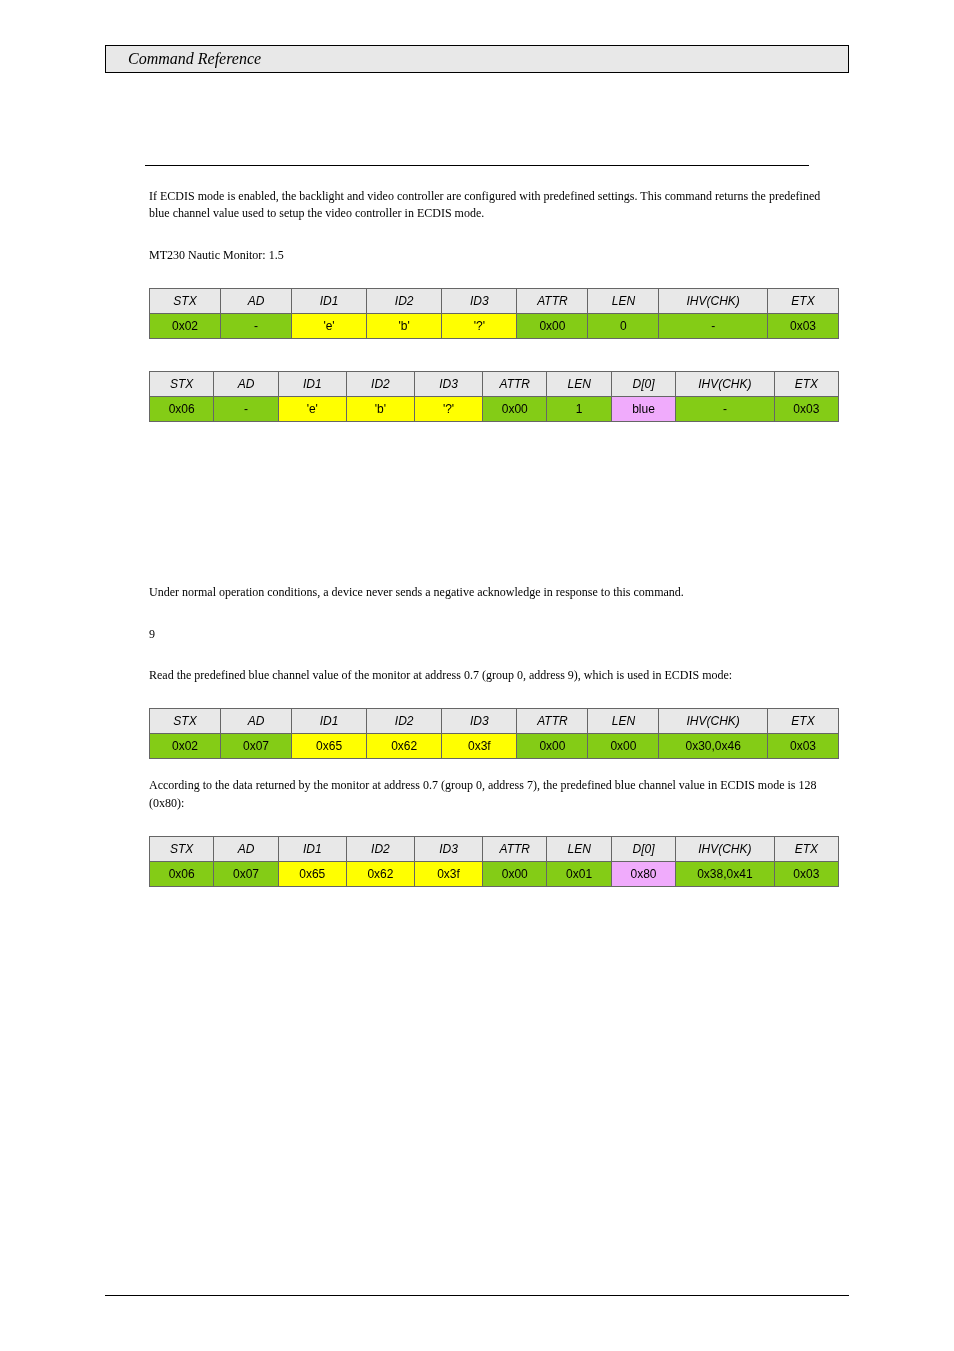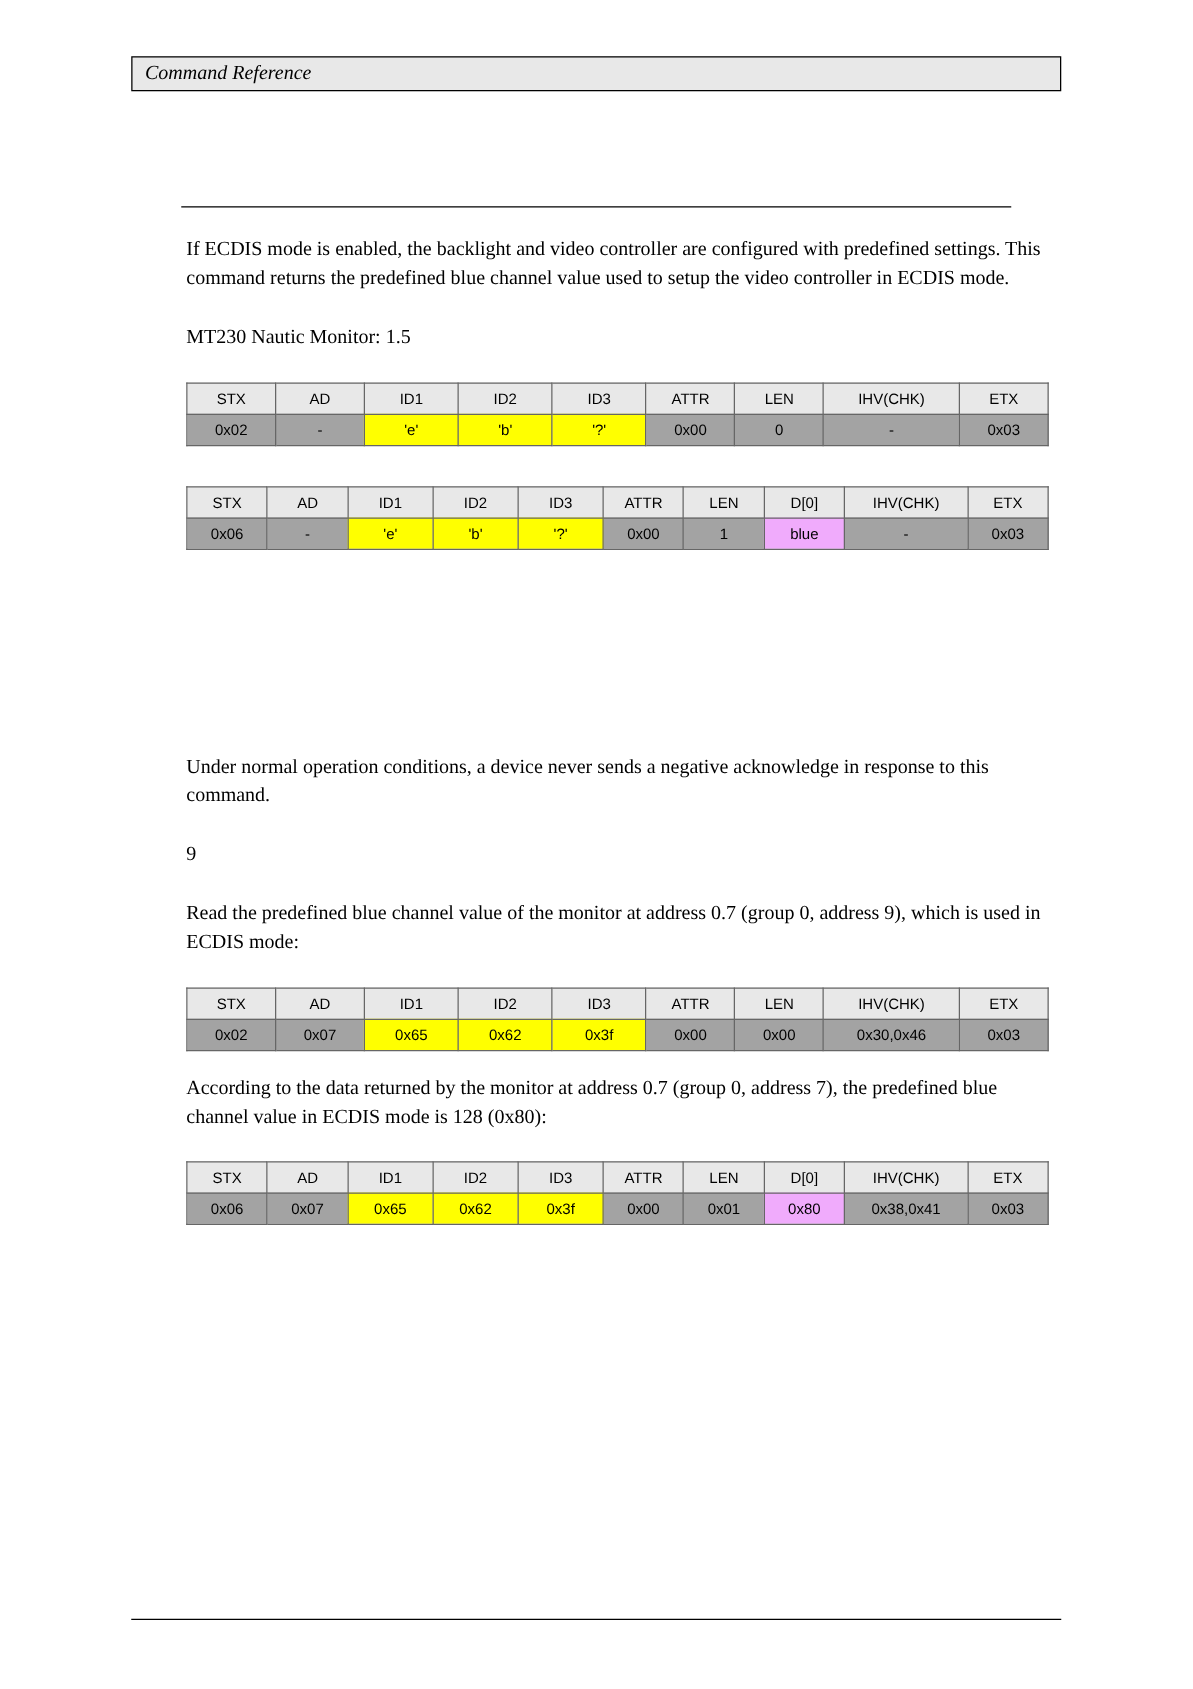--- a/index.html
+++ b/index.html
@@ -1,34 +1,34 @@
 <!DOCTYPE html>
 <html><head>
 <meta charset="utf-8">
 <style>
   * { box-sizing: border-box; margin: 0; padding: 0; }
   body { width: 954px; height: 1351px; background: #fff; font-family: Georgia, 'Times New Roman', serif; color: #000; padding: 45px 105px 50px 105px; position: relative; }
-  .header-bar { border: 1px solid #000; background: #e8e8e8; padding: 4px 10px; font-style: italic; font-size: 16px; margin-bottom: 92px; }
+  .header-bar { border: 1px solid #000; background: #e8e8e8; padding: 4px 22px; font-style: italic; font-size: 16px; margin-bottom: 92px; }
   .hr-separator { border: none; border-top: 1.5px solid #000; margin: 0 40px 22px 40px; }
   .section { margin-left: 44px; margin-right: 10px; margin-bottom: 24px; }
-  .section p { font-size: 16px; line-height: 1.45; }
+  .section p { font-size: 12px; line-height: 1.45; }
   table.proto { border-collapse: collapse; width: 100%; margin-bottom: 8px; font-family: -apple-system, Helvetica, Arial, sans-serif; font-size: 12px; table-layout: fixed; }
   table.proto col.c-stx { width: 8.5%; }
   table.proto col.c-ad  { width: 8.5%; }
   table.proto col.c-id1 { width: 9%; }
   table.proto col.c-id2 { width: 9%; }
   table.proto col.c-id3 { width: 9%; }
   table.proto col.c-att { width: 8.5%; }
   table.proto col.c-len { width: 8.5%; }
   table.proto col.c-d0  { width: 8.5%; }
   table.proto col.c-ihv { width: 13%; }
   table.proto col.c-etx { width: 8.5%; }
   table.proto th, table.proto td { border: 1px solid #666; padding: 4px 3px; text-align: center; height: 25px; }
-  table.proto th { background: #e8e8e8; font-weight: normal; }
-  table.proto td { background: #a3a3a3; }
+  table.proto th { background: #e8e8e8; font-weight: normal; font-style: italic; }
+  table.proto td { background: #84cc16; }
   table.proto td.cmd { background: #ffff00; }
   table.proto td.data { background: #f0abfc; }
   .table-wrap { margin-left: 44px; margin-right: 10px; margin-bottom: 32px; }
   .gap-large { height: 130px; }
   .footer-rule { border: none; border-top: 1.5px solid #000; margin: 0 0 0 0; position: absolute; bottom: 55px; left: 105px; right: 105px; }
 </style>
 </head>
 <body>
 
 <div class="header-bar">

